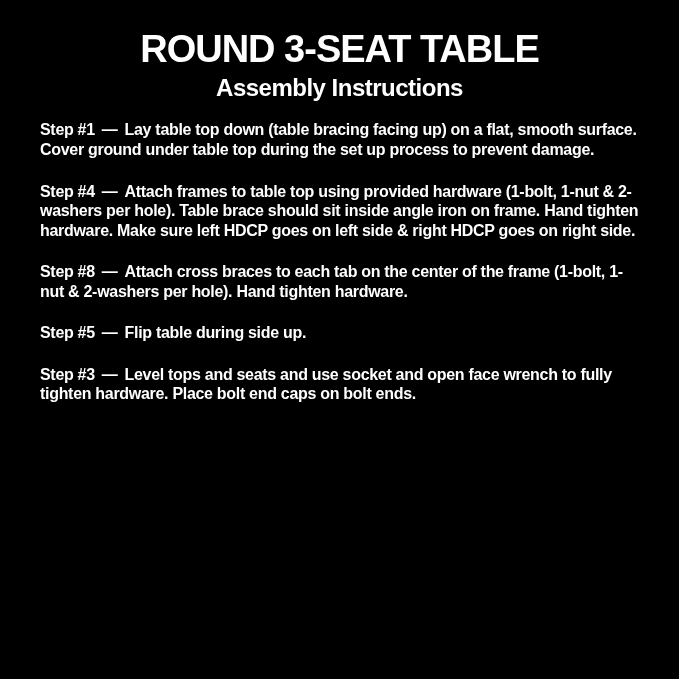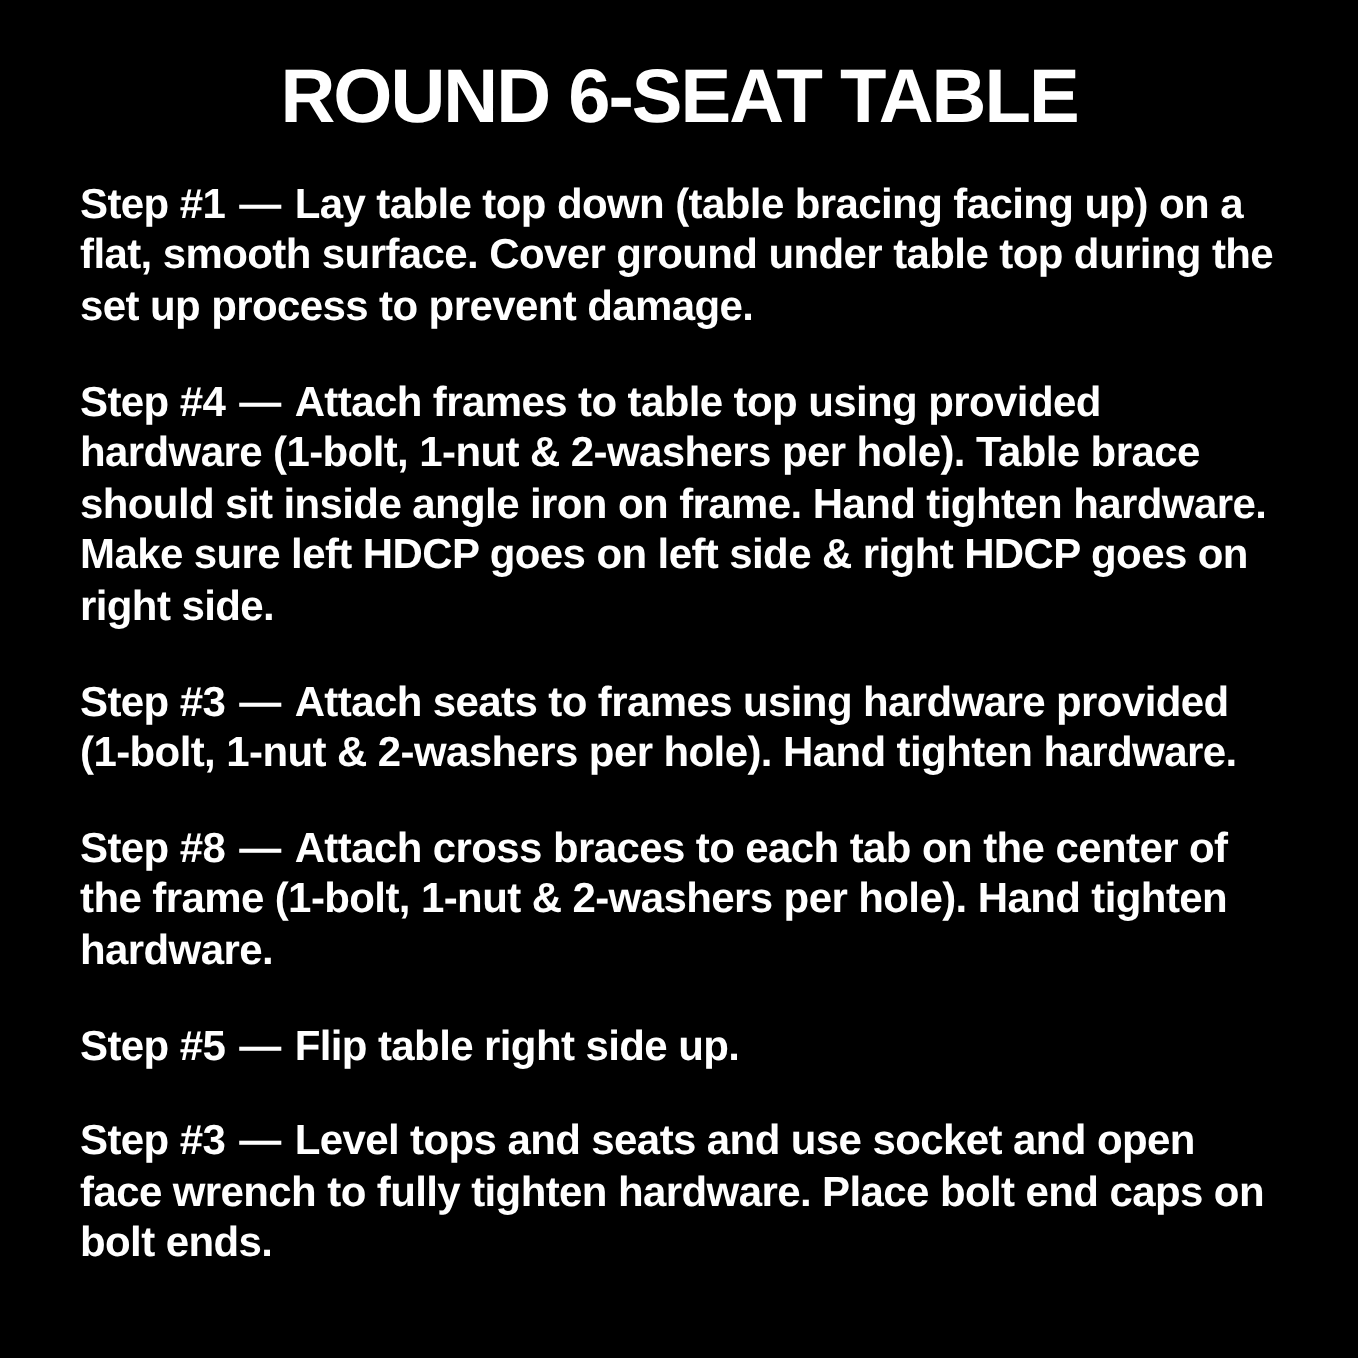--- a/index.html
+++ b/index.html
@@ -37,52 +37,52 @@
     font-size: 24px;
     font-weight: bold;
     letter-spacing: -0.5px;
     line-height: 1.2;
     margin: 2px 0 0 0;
   }
   .steps {
     text-align: left;
   }
   .step {
-    font-size: 21px;
+    font-size: 16px;
     font-weight: bold;
     line-height: 1.22;
     letter-spacing: -0.3px;
     margin: 0 0 22px 0;
   }
   .step:last-child {
     margin-bottom: 0;
   }
   .step-dash {
     display: inline-block;
     margin: 0 7px;
   }
 </style>
 </head>
 <body>
 
 <div class="card">
 
   <div class="header">
-    <h1 class="title">ROUND 6-SEAT TABLE</h1>
+    <h1 class="title">ROUND 3-SEAT TABLE</h1>
+    <h2 class="subtitle">Assembly Instructions</h2>
   </div>
 
   <div class="steps">
 
     <p class="step"><span>Step #1</span><span class="step-dash">—</span><span>Lay table top down (table bracing facing up) on a flat, smooth surface. Cover ground under table top during the set up process to prevent damage.</span></p>
 
     <p class="step"><span>Step #4</span><span class="step-dash">—</span><span>Attach frames to table top using provided hardware (1-bolt, 1-nut &amp; 2-washers per hole). Table brace should sit inside angle iron on frame. Hand tighten hardware. Make sure left HDCP goes on left side &amp; right HDCP goes on right side.</span></p>
 
-    <p class="step"><span>Step #3</span><span class="step-dash">—</span><span>Attach seats to frames using hardware provided (1-bolt, 1-nut &amp; 2-washers per hole). Hand tighten hardware.</span></p>
 
     <p class="step"><span>Step #8</span><span class="step-dash">—</span><span>Attach cross braces to each tab on the center of the frame (1-bolt, 1-nut &amp; 2-washers per hole). Hand tighten hardware.</span></p>
 
-    <p class="step"><span>Step #5</span><span class="step-dash">—</span><span>Flip table right side up.</span></p>
+    <p class="step"><span>Step #5</span><span class="step-dash">—</span><span>Flip table during side up.</span></p>
 
     <p class="step"><span>Step #3</span><span class="step-dash">—</span><span>Level tops and seats and use socket and open face wrench to fully tighten hardware. Place bolt end caps on bolt ends.</span></p>
 
   </div>
 
 </div>
 
 </body></html>

